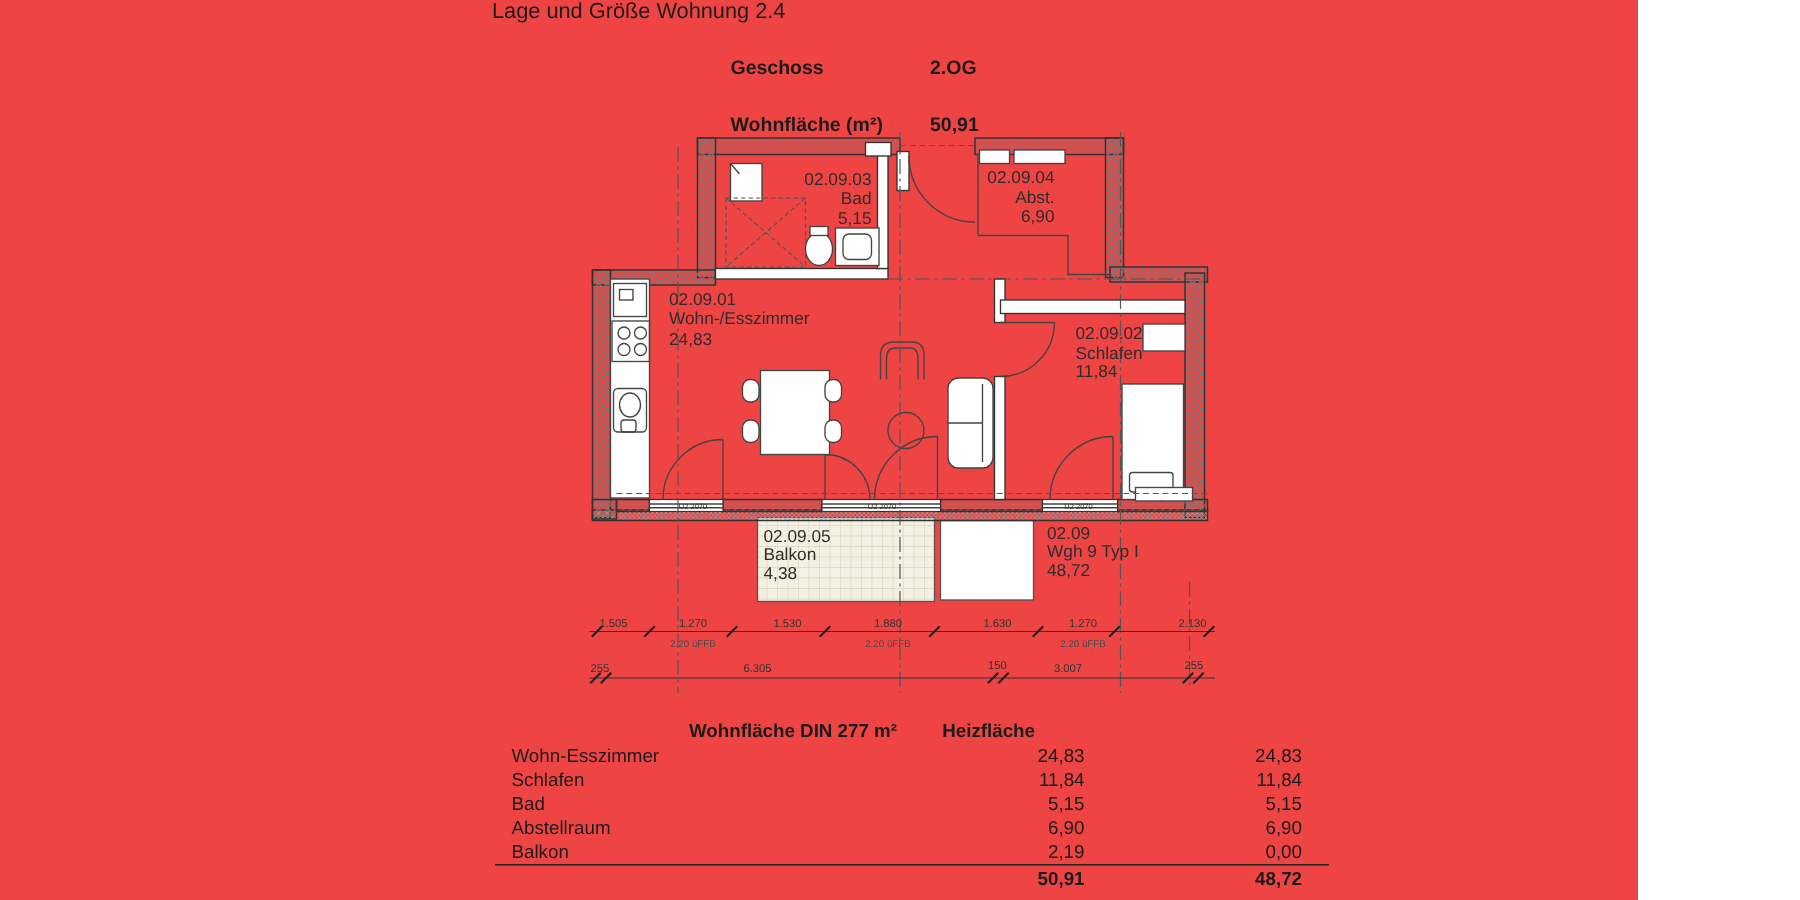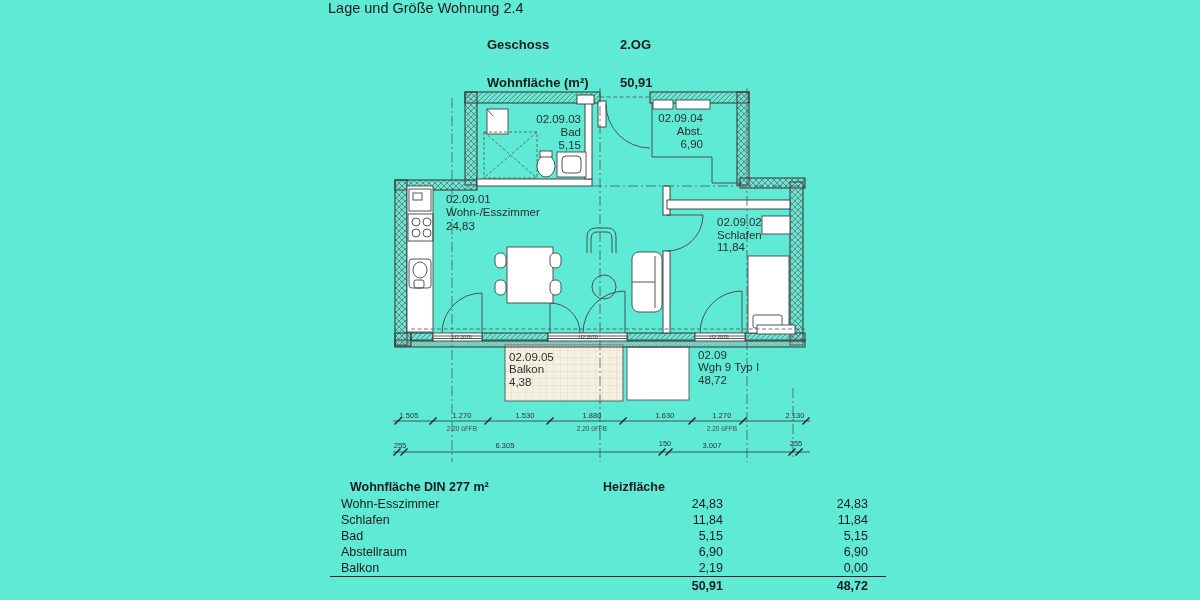--- a/index.html
+++ b/index.html
@@ -1,34 +1,34 @@
 <!DOCTYPE html>
 <html><head>
 <meta charset="utf-8">
 <style>
   html,body { margin:0; padding:0; background:#fff; }
   .page {
-    position:relative; width:1200px; height:600px; background:#5eead4;
+    position:relative; width:1092px; height:600px; background:#ef4444;
     font-family:"Liberation Sans", sans-serif; color:#222; overflow:hidden;
   }
   .abs { position:absolute; }
   .doc-title { left:328px; top:0px; font-size:14.5px; color:#1c1c1c; }
   .doc-subtitle { left:328px; top:66px; font-size:14px; color:#1c1c1c; }
   .info-block { left:487px; top:16px; font-size:13px; font-weight:bold; color:#1c1c1c; }
   .info-row { display:flex; height:17.5px; line-height:17.5px;margin-top:20px; }
   .info-label { width:133px; }
   .plan-svg { left:390px; top:85px; }
 
   .area-table { left:330px; top:478px; width:556px; font-size:12.5px; color:#1c1c1c; }
   .t-row { display:grid; grid-template-columns:248px 145px 163px; line-height:16px; }
   .t-head { font-weight:bold; line-height:18px; }
   .c-room { padding-left:11px; }
   .c-num  { text-align:right; }
-  .t-head .c-area-h { position:relative; left:20px; }
-  .t-head .c-heat-h { text-align:center; padding-right:33px; }
+  .t-head .c-area-h { position:relative; left:20px; text-align:right; }
+  .t-head .c-heat-h { text-align:right; padding-right:33px; }
   .c-heat { padding-right:18px; }
   .t-total { border-top:1.6px solid #222; font-weight:bold; line-height:18px; }
 
   svg text { font-family:"Liberation Sans", sans-serif; fill:#2d2d2d; }
   .rm { font-size:11.5px; }
   .dim { font-size:7.5px; fill:#333; }
   .dims { font-size:6.5px; fill:#4a4a4a; }
   .win { font-size:5px; fill:#8f8f8f; }
   .wall { stroke:#333; stroke-width:1; }
   .iw { fill:#fff; stroke:#333; stroke-width:0.9; }

